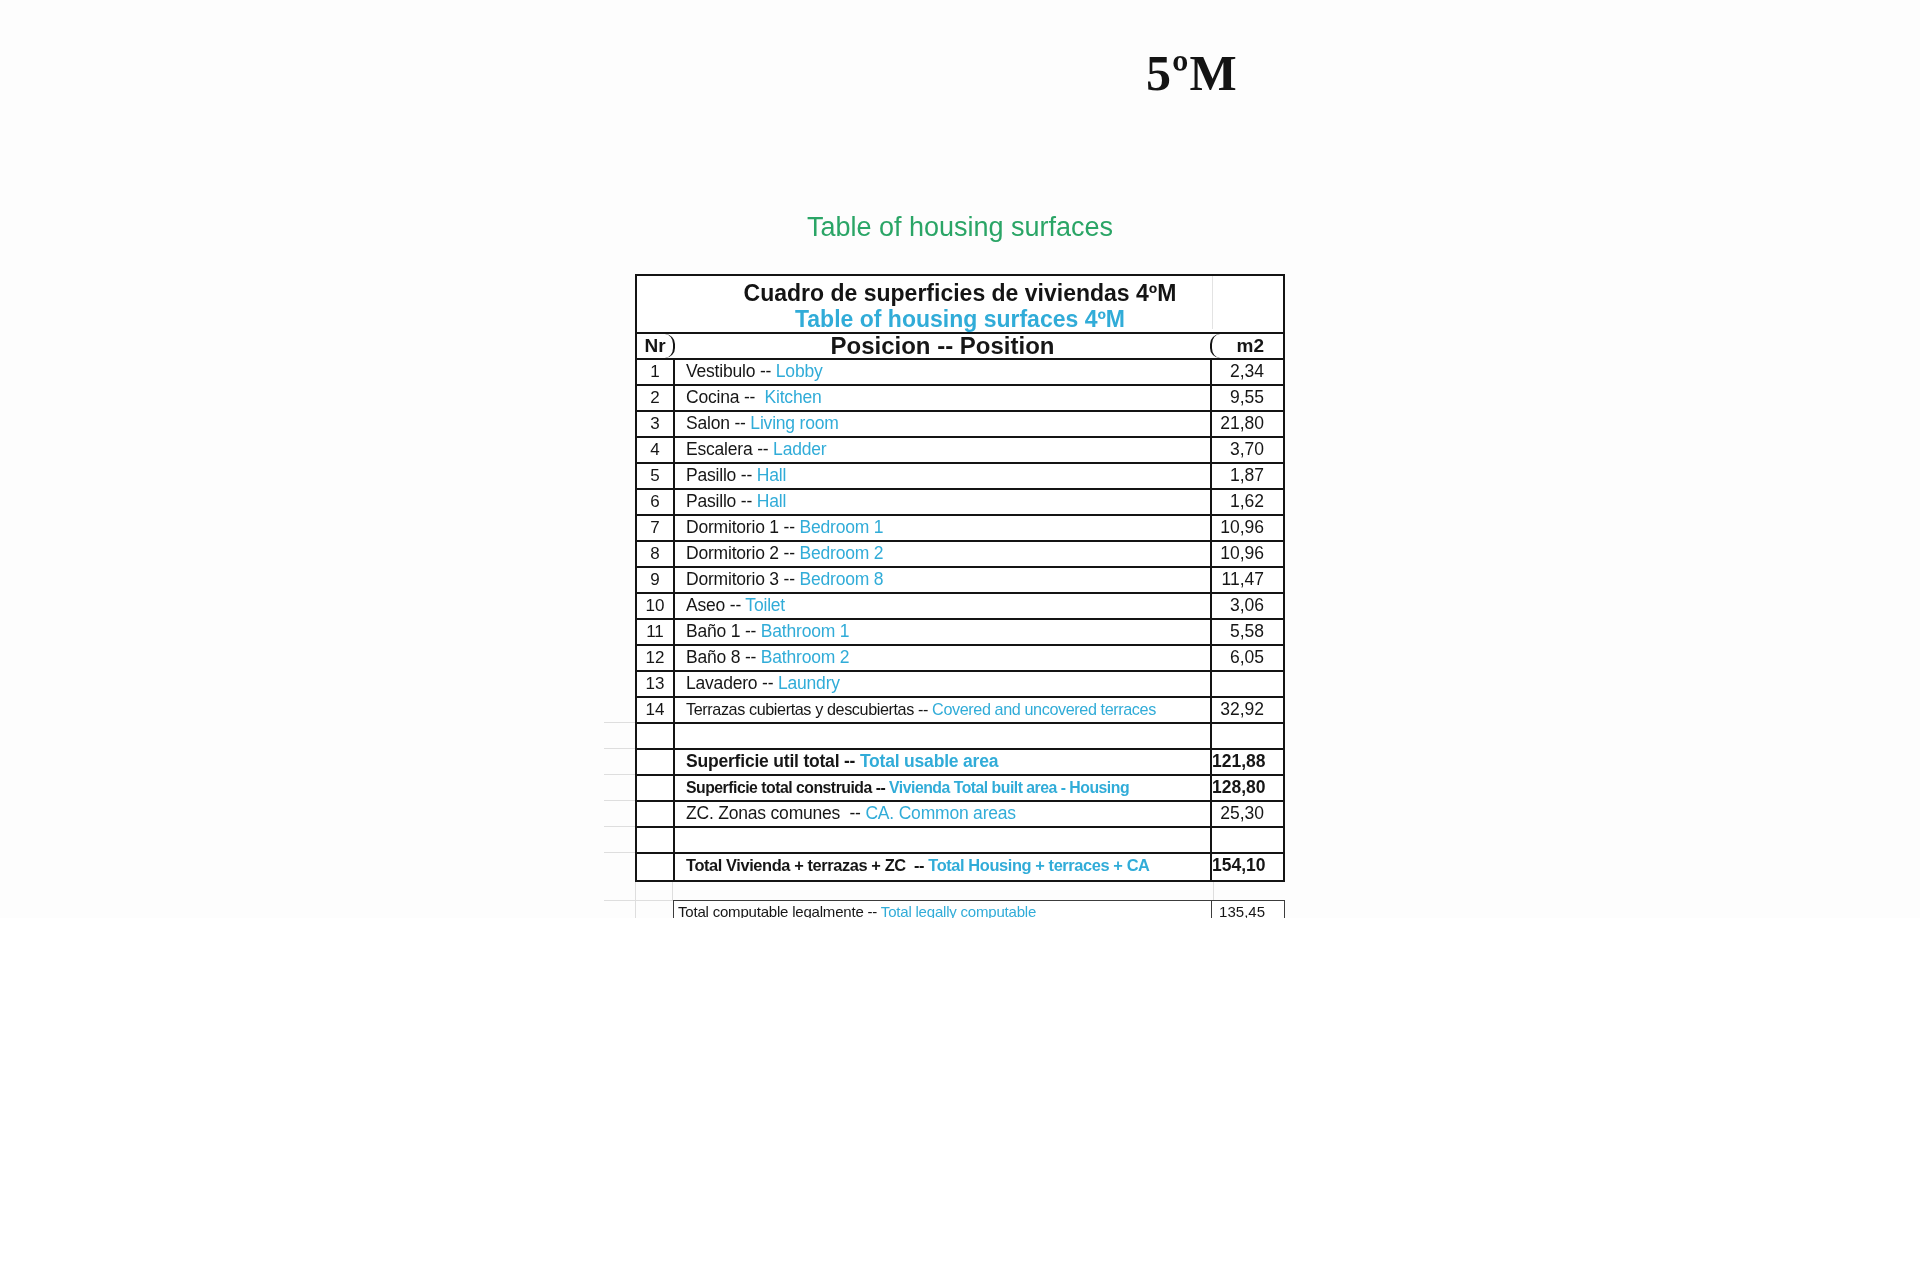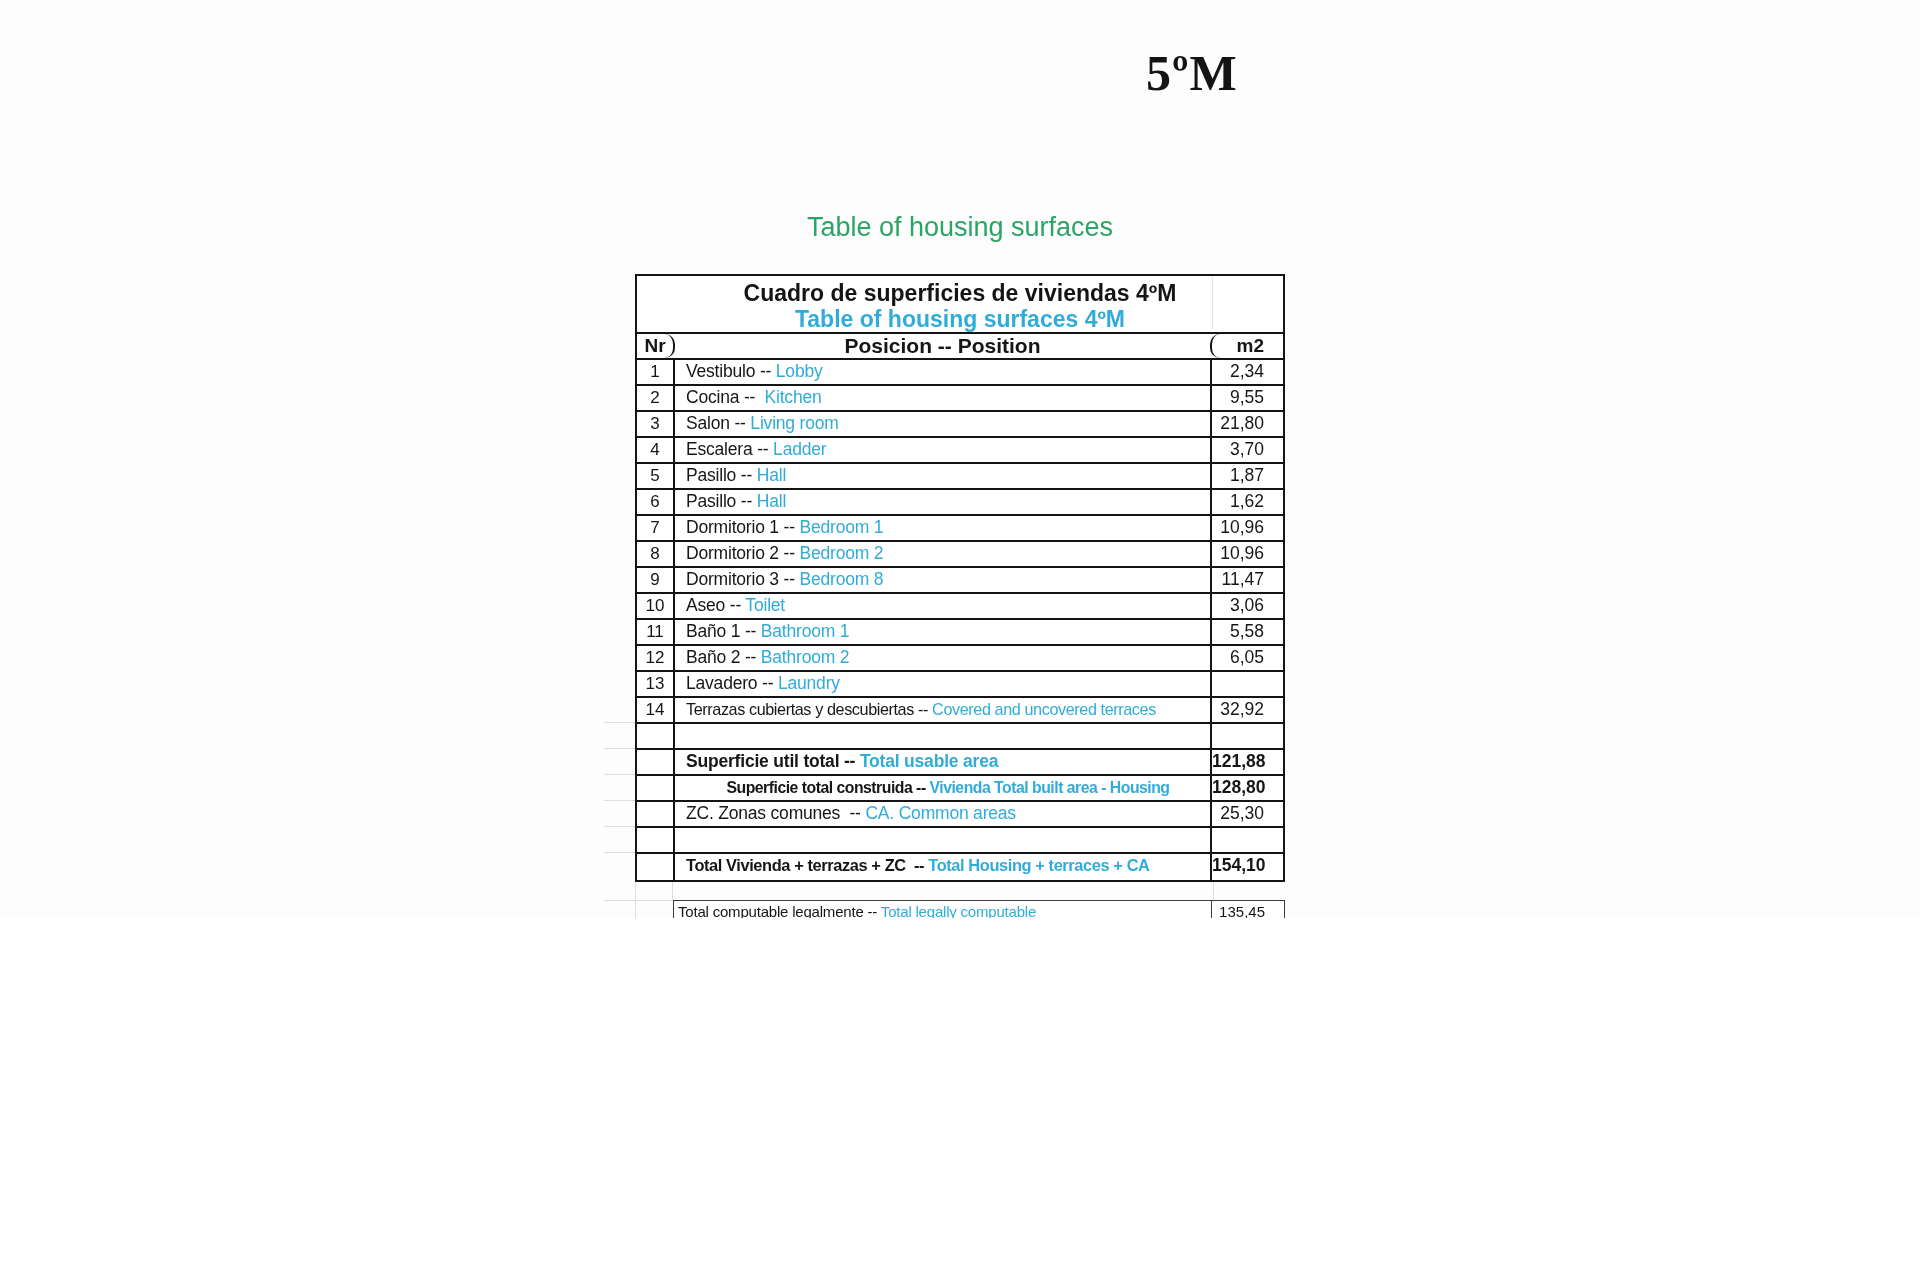--- a/index.html
+++ b/index.html
@@ -25,25 +25,25 @@
 
   .row{display:flex;height:26px;box-sizing:border-box;border-bottom:2px solid #141414;background:#fff;}
   .row:last-child{border-bottom:0;}
   .c{box-sizing:border-box;}
   .nr{width:38px;border-right:2px solid #141414;text-align:center;font-size:17px;line-height:23px;}
   .pos{flex:1;padding-left:11px;font-size:17.5px;line-height:23px;white-space:pre;
        overflow:hidden;letter-spacing:-0.2px;}
   .m2{width:73px;border-left:2px solid #141414;text-align:right;padding-right:19px;
       font-size:17.5px;line-height:23px;}
   .hdr .nr,.hdr .m2{font-weight:700;font-size:19px;border-radius:10px;}
-  .hdr .pos{font-weight:700;font-size:21px;text-align:center;padding-left:0;letter-spacing:0;}
+  .hdr .pos{font-weight:700;font-size:24px;text-align:center;padding-left:0;letter-spacing:0;}
   .en{color:#31acd8;}
   .sum-bold .pos,.sum-bold .m2{font-weight:700;}
   .long{font-size:16.2px;letter-spacing:-0.4px;}
-  .s2 .pos{font-size:15.8px;letter-spacing:-0.5px;text-align:center;}
+  .s2 .pos{font-size:15.8px;letter-spacing:-0.5px;}
   .s4 .pos{font-size:16.4px;letter-spacing:-0.4px;}
 
   .footer-row{position:absolute;left:673px;top:900px;width:612px;height:24px;box-sizing:border-box;
               border:1px solid #3c3c3c;display:flex;background:#fff;}
   .footer-row .pos{font-size:15px;line-height:21px;letter-spacing:-0.2px;padding-left:4px;}
   .footer-row .m2{width:73px;border-left:1px solid #3c3c3c;font-size:15px;line-height:21px;}
 
   .gl{position:absolute;background:#dedede;}
 </style>
 </head>
@@ -130,21 +130,21 @@
     </div>
 
     <div class="row">
       <div class="c nr">11</div>
       <div class="c pos"><span class="es">Baño 1</span><span class="es"> -- </span><span class="en">Bathroom 1</span></div>
       <div class="c m2">5,58</div>
     </div>
 
     <div class="row">
       <div class="c nr">12</div>
-      <div class="c pos"><span class="es">Baño 2</span><span class="es"> -- </span><span class="en">Bathroom 2</span></div>
+      <div class="c pos"><span class="es">Baño 8</span><span class="es"> -- </span><span class="en">Bathroom 2</span></div>
       <div class="c m2">6,05</div>
     </div>
 
     <div class="row">
       <div class="c nr">13</div>
       <div class="c pos"><span class="es">Lavadero</span><span class="es"> -- </span><span class="en">Laundry</span></div>
       <div class="c m2"></div>
     </div>
 
     <div class="row">

